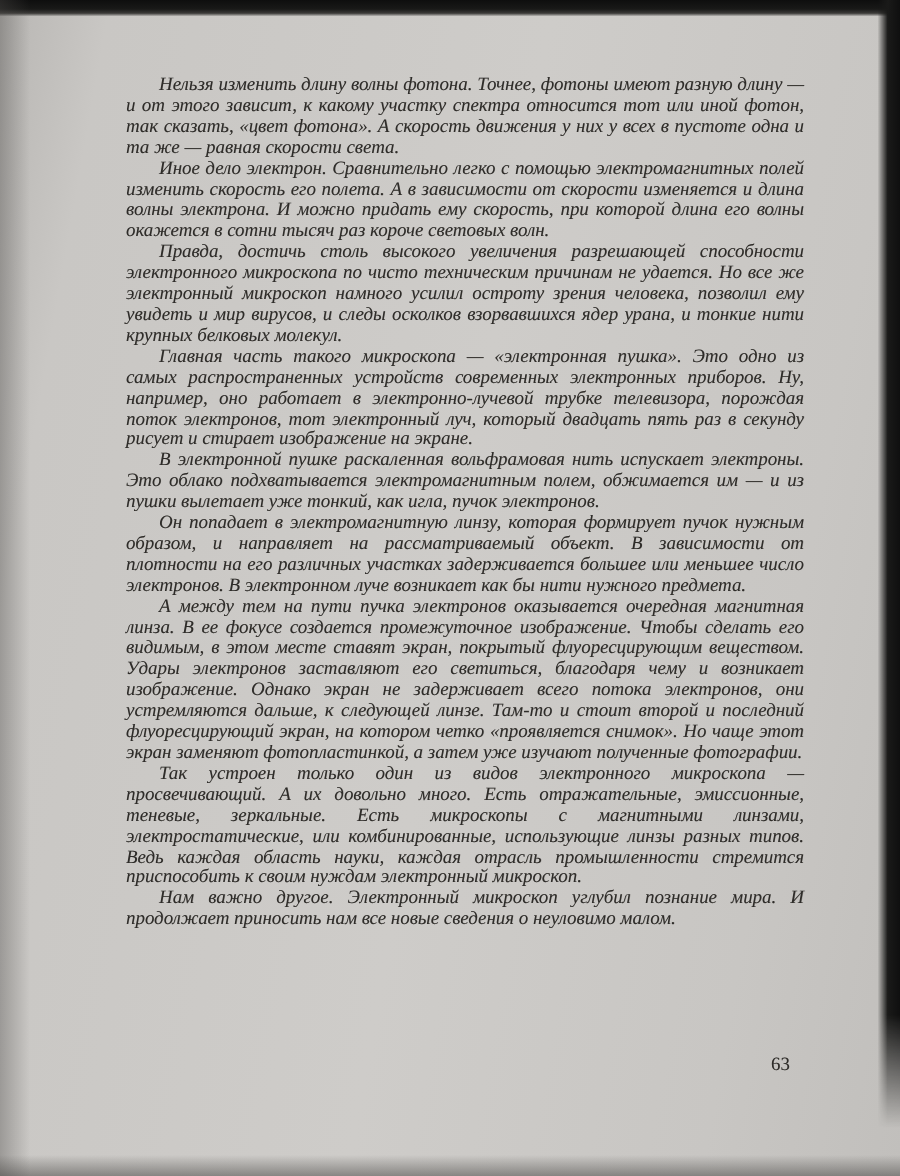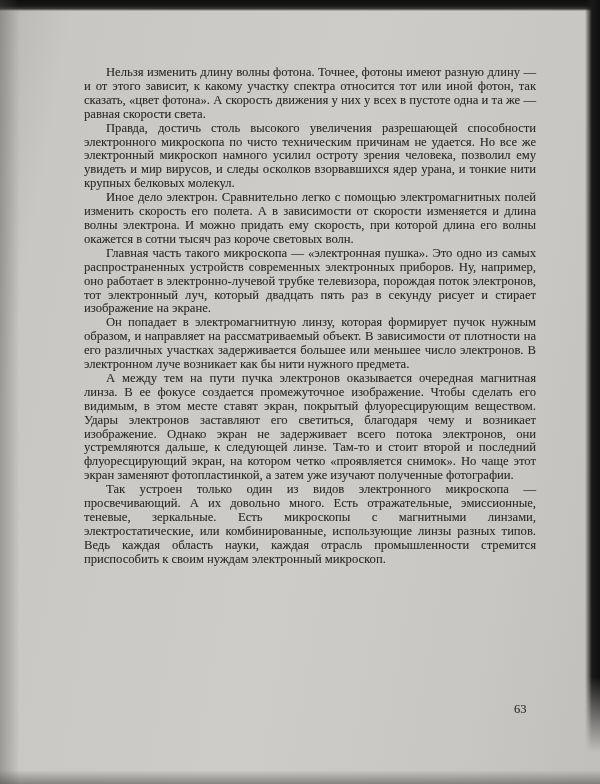--- a/index.html
+++ b/index.html
@@ -44,30 +44,31 @@
   .edge-bottom {
     position: absolute;
     bottom: 0; left: 0;
     width: 100%;
     height: 14px;
     background: linear-gradient(to top, rgba(66,64,62,0.5), rgba(66,64,62,0));
   }
   .text-block {
     position: absolute;
     left: 84px;
-    top: 66px;
+    top: 50px;
     width: 452px;
     font-family: "Liberation Serif", "DejaVu Serif", serif;
     font-size: 12.6px;
     line-height: 13.9px;
     color: #2e2c29;
     text-align: justify;
     hyphens: auto;
     -webkit-hyphens: auto;
     text-shadow: 0.2px 0.2px 0 rgba(46,44,41,0.3);
+    font-style: italic;
   }
   .text-block p {
     margin: 0;
     text-indent: 22px;
   }
   .page-number {
     position: absolute;
     left: 514px;
     top: 702px;
     font-family: "Liberation Serif", "DejaVu Serif", serif;
@@ -81,22 +82,24 @@
 <body>
 
 <div class="scan">
   <div class="edge-top"></div>
   <div class="edge-right"></div>
   <div class="edge-left"></div>
   <div class="edge-bottom"></div>
 
   <div class="text-block">
     <p>Нельзя изменить длину волны фотона. Точнее, фотоны имеют разную длину — и от этого зависит, к какому участку спектра относится тот или иной фотон, так сказать, «цвет фотона». А скорость движения у них у всех в пустоте одна и та же — равная скорости света.</p>
+    <p>Иное дело электрон. Сравнительно легко с помощью электромагнитных полей изменить скорость его полета. А в зависимости от скорости изменяется и длина волны электрона. И можно придать ему скорость, при которой длина его волны окажется в сотни тысяч раз короче световых волн.</p>
     <p>Правда, достичь столь высокого увеличения разрешающей способности электронного микроскопа по чисто техническим причинам не удается. Но все же электронный микроскоп намного усилил остроту зрения человека, позволил ему увидеть и мир вирусов, и следы осколков взорвавшихся ядер урана, и тонкие нити крупных белковых молекул.</p>
-    <p>Иное дело электрон. Сравнительно легко с помощью электромагнитных полей изменить скорость его полета. А в зависимости от скорости изменяется и длина волны электрона. И можно придать ему скорость, при которой длина его волны окажется в сотни тысяч раз короче световых волн.</p>
     <p>Главная часть такого микроскопа — «электронная пушка». Это одно из самых распространенных устройств современных электронных приборов. Ну, например, оно работает в электронно-лучевой трубке телевизора, порождая поток электронов, тот электронный луч, который двадцать пять раз в секунду рисует и стирает изображение на экране.</p>
+    <p>В электронной пушке раскаленная вольфрамовая нить испускает электроны. Это облако подхватывается электромагнитным полем, обжимается им — и из пушки вылетает уже тонкий, как игла, пучок электронов.</p>
     <p>Он попадает в электромагнитную линзу, которая формирует пучок нужным образом, и направляет на рассматриваемый объект. В зависимости от плотности на его различных участках задерживается большее или меньшее число электронов. В электронном луче возникает как бы нити нужного предмета.</p>
     <p>А между тем на пути пучка электронов оказывается очередная магнитная линза. В ее фокусе создается промежуточное изображение. Чтобы сделать его видимым, в этом месте ставят экран, покрытый флуоресцирующим веществом. Удары электронов заставляют его светиться, благодаря чему и возникает изображение. Однако экран не задерживает всего потока электронов, они устремляются дальше, к следующей линзе. Там-то и стоит второй и последний флуоресцирующий экран, на котором четко «проявляется снимок». Но чаще этот экран заменяют фотопластинкой, а затем уже изучают полученные фотографии.</p>
     <p>Так устроен только один из видов электронного микроскопа — просвечивающий. А их довольно много. Есть отражательные, эмиссионные, теневые, зеркальные. Есть микроскопы с магнитными линзами, электростатические, или комбинированные, использующие линзы разных типов. Ведь каждая область науки, каждая отрасль промышленности стремится приспособить к своим нуждам электронный микроскоп.</p>
+    <p>Нам важно другое. Электронный микроскоп углубил познание мира. И продолжает приносить нам все новые сведения о неуловимо малом.</p>
   </div>
 
   <div class="page-number">63</div>
 </div>
 
 </body></html>

